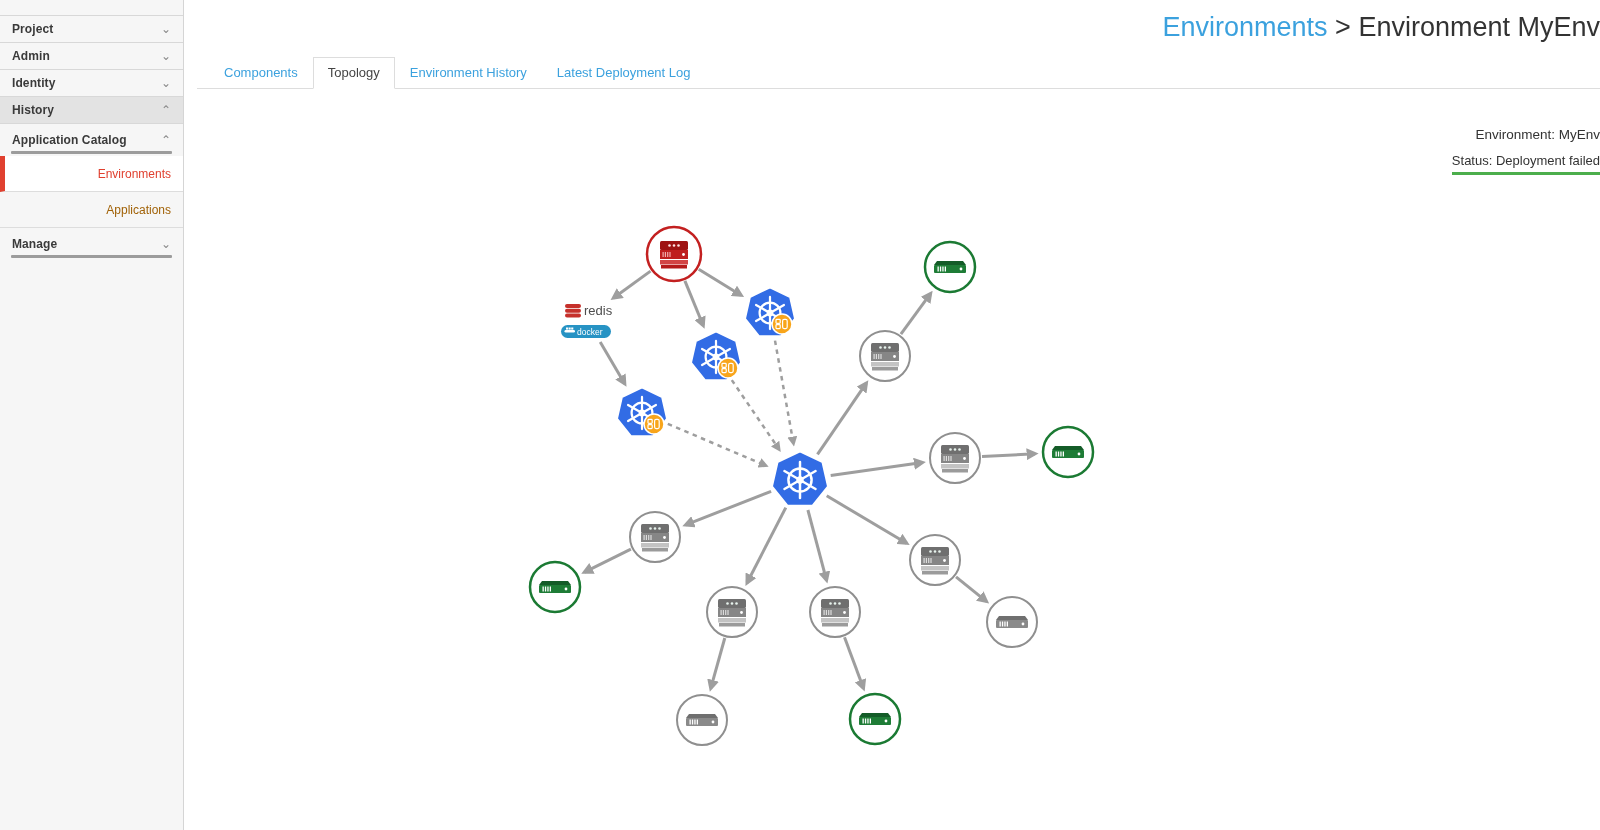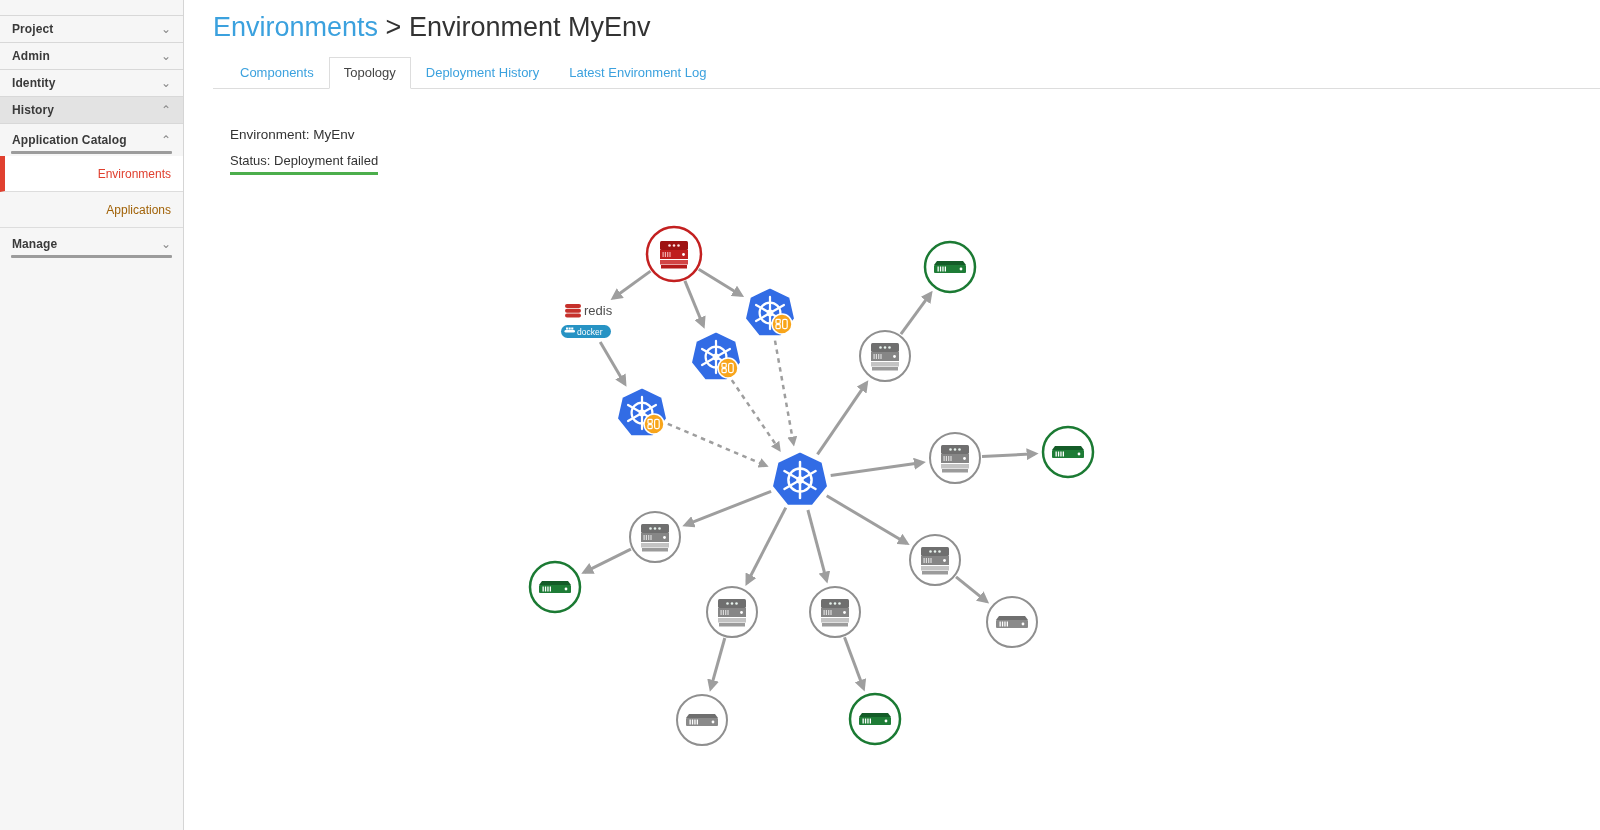--- a/index.html
+++ b/index.html
@@ -17,21 +17,21 @@
   .srow.active-group { background:#e3e3e3; }
   .srow.heading { height:32px; position:relative; border-bottom:none; }
   .srow.heading::after { content:""; position:absolute; left:11px; right:11px; bottom:2px;
                          height:3px; background:#9c9c9c; border-radius:1px; }
   .srow.leaf { height:36px; justify-content:flex-end; border-bottom:1px solid #ddd; }
   .leaf-lbl { font-size:12px; color:#a16207; }
   .srow.leaf.selected { background:#fff; border-left:5px solid #e0402f; padding-right:12px; }
   .srow.leaf.selected .leaf-lbl { color:#e0402f; }
 
   
-  .main { position:relative; margin-left:185px; padding:8px 0 0 28px; z-index:2; }
+  .main { position:relative; margin-left:185px; padding:8px 0 0 12px; z-index:2;text-align:right; }
   h1.page-title { font-size:27px; font-weight:400; color:#333; margin:4px 0 14px 0; }
   h1.page-title a { color:#3ba1de; text-decoration:none; cursor:pointer; }
   .tabbar { display:flex; align-items:flex-end; border-bottom:1px solid #ddd; padding-left:12px; }
   .tab { font-size:13px; color:#3ba1de; padding:7px 14px 8px 14px; margin-bottom:-1px;
          cursor:pointer; border:1px solid transparent; }
   .tab.active { color:#444; background:#fff; border:1px solid #ddd; border-bottom:1px solid #fff; }
   .envinfo { margin-top:38px; margin-left:17px; }
   .env-name { font-size:13.5px; color:#333; margin-bottom:9px; }
   .env-status { display:inline-block; font-size:13px; color:#333;
                 border-bottom:3px solid #4cae4c; padding-bottom:4px; }
@@ -82,22 +82,22 @@
 <main class="main" data-interactable="false">
   <h1 class="page-title" data-interactable="false">
     <a data-interactable="true">Environments</a>
     <span data-interactable="false">&gt;</span>
     <span data-interactable="false">Environment MyEnv</span>
   </h1>
 
   <nav class="tabbar" data-interactable="false">
     <div class="tab" data-interactable="true">Components</div>
     <div class="tab active" data-interactable="true">Topology</div>
-    <div class="tab" data-interactable="true">Deployment History</div>
-    <div class="tab" data-interactable="true">Latest Environment Log</div>
+    <div class="tab" data-interactable="true">Environment History</div>
+    <div class="tab" data-interactable="true">Latest Deployment Log</div>
   </nav>
 
   <div class="envinfo" data-interactable="false">
     <div class="env-name" data-interactable="false">Environment: MyEnv</div>
     <div class="env-status" data-interactable="false">Status: Deployment failed</div>
   </div>
 </main>
 
 <div id="topology" data-interactable="false"><svg viewBox="0 0 1600 830" width="1600" height="830" data-interactable="false">
       <defs>

